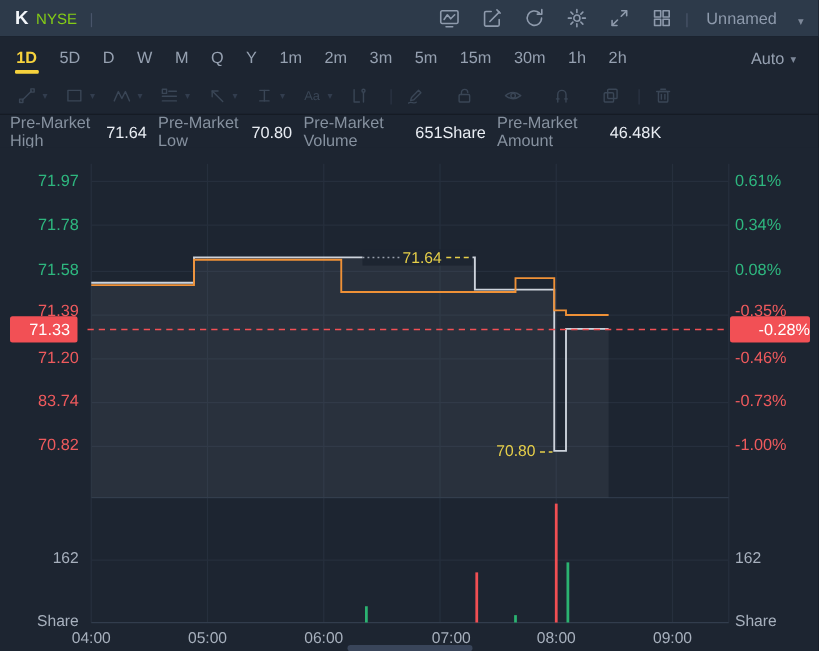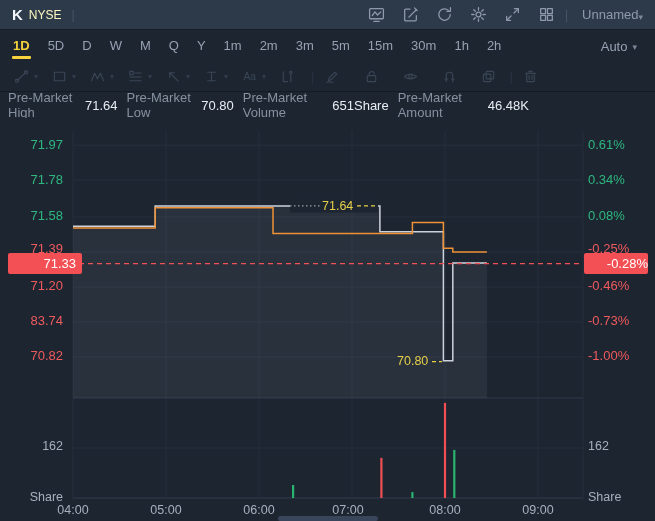--- a/index.html
+++ b/index.html
@@ -5,28 +5,28 @@
   html,body{margin:0;padding:0;background:#10151d;}
   .app{position:relative;width:655px;height:521px;background:#1d2531;font-family:"Liberation Sans",sans-serif;overflow:hidden;
        -webkit-font-smoothing:antialiased;}
   .app *{box-sizing:border-box;}
 
   
   .topbar{position:absolute;top:0;left:0;width:655px;height:30px;background:#2d3a4a;border-bottom:1px solid #161d27;
           display:flex;align-items:center;padding:0 12px;}
   .sym{color:#f2f5f9;font-size:15px;font-weight:700;}
   .exch{color:#8априcolor}
-  .exch{color:#fef9c3;font-size:12px;margin-left:6px;}
+  .exch{color:#84cc16;font-size:12px;margin-left:6px;}
   .vsep{color:#49556a;margin:0 10px;font-size:12px;}
   .navitem{display:flex;align-items:center;gap:6px;color:#e2e8f0;font-size:13px;margin-right:26px;cursor:pointer;}
   .navitem .ic{color:#9aa6b8;display:flex;}
   .grow{flex:1;}
   .hicons{display:flex;align-items:center;gap:17px;color:#8e9aac;}
   .hicons .ic{display:flex;cursor:pointer;}
-  .wsp{display:flex;align-items:flex-end;gap:0;color:#8e9aac;font-size:13px;margin-left:4px;cursor:pointer;}
+  .wsp{display:flex;align-items:flex-end;gap:17px;color:#8e9aac;font-size:13px;margin-left:4px;cursor:pointer;}
   .caret{font-size:9px;color:#7d8899;}
 
   
   .tfbar{position:absolute;top:31px;left:0;width:655px;height:31px;display:flex;align-items:center;padding:0 4px;}
   .tf{position:relative;padding:0 9px;font-size:13px;color:#96a1b1;height:31px;line-height:29px;cursor:pointer;}
   .tf.active{color:#f6d23d;font-weight:700;}
   .tf.active::after{content:"";position:absolute;left:8px;right:8px;bottom:3px;height:3px;background:#f6d23d;border-radius:1px;}
   .auto{margin-left:auto;margin-right:14px;display:flex;align-items:center;gap:5px;color:#96a1b1;font-size:13px;cursor:pointer;}
 
   
@@ -44,21 +44,21 @@
   .statsbar .val{color:#e9edf3;margin-right:9px;}
 
   
   .chart-region{position:absolute;top:118px;left:0;width:655px;height:403px;background:#1d2531;}
   .watermark{position:absolute;left:212px;top:200px;font-size:46px;letter-spacing:2px;color:rgba(164,176,194,0.12);
              white-space:nowrap;pointer-events:none;}
   .yl{position:absolute;left:0;width:63px;text-align:right;font-size:13px;z-index:1;}
   .yr{position:absolute;left:588px;font-size:13px;z-index:1;}
   .up{color:#2eb77f;} .dn{color:#ef5a5d;}
   .badge{position:absolute;height:21px;line-height:21px;background:#f25055;color:#fff;font-size:13px;border-radius:2px;z-index:2;}
-  .badgeL{left:8px;top:253px;width:74px;text-align:right;padding-right:6px;}
+  .badgeL{left:8px;top:253px;width:54px;text-align:right;padding-right:6px;}
   .badgeR{left:584px;top:253px;width:64px;text-align:right;}
   .axtxt{position:absolute;font-size:12.5px;color:#a7b0bd;z-index:1;}
   .tlabel{position:absolute;top:503px;width:48px;text-align:center;font-size:12.5px;color:#a7b0bd;}
   .hscroll{position:absolute;left:278px;top:516px;width:100px;height:5px;border-radius:3px;background:#39455a;z-index:3;}
 </style>
 </head>
 <body>
 
 <div class="app">
 
@@ -313,37 +313,37 @@
       <div class="yl up" style="top:137px">71.97</div>
       <div class="yl up" style="top:172px">71.78</div>
       <div class="yl up" style="top:208px">71.58</div>
       <div class="yl dn" style="top:241px">71.39</div>
       <div class="yl dn" style="top:278px">71.20</div>
       <div class="yl dn" style="top:313px">83.74</div>
       <div class="yl dn" style="top:348px">70.82</div>
       <div class="yr up" style="top:137px">0.61%</div>
       <div class="yr up" style="top:172px">0.34%</div>
       <div class="yr up" style="top:208px">0.08%</div>
-      <div class="yr dn" style="top:241px">-0.25%</div>
+      <div class="yr dn" style="top:241px">-0.35%</div>
       <div class="yr dn" style="top:278px">-0.46%</div>
       <div class="yr dn" style="top:313px">-0.73%</div>
       <div class="yr dn" style="top:348px">-1.00%</div>
     </div>
 
   <div class="badge badgeL">71.33</div>
   <div class="badge badgeR">-0.28%</div>
 
   <div class="axtxt" style="left:0;top:439px;width:63px;text-align:right;">162</div>
   <div class="axtxt" style="left:588px;top:439px;">162</div>
   <div class="axtxt" style="left:0;top:490px;width:63px;text-align:right;">Share</div>
   <div class="axtxt" style="left:588px;top:490px;">Share</div>
 
   <div id="time-labels">
       <div class="tlabel" style="left:49px">04:00</div>
       <div class="tlabel" style="left:142px">05:00</div>
       <div class="tlabel" style="left:235px">06:00</div>
-      <div class="tlabel" style="left:324px">07:00</div>
+      <div class="tlabel" style="left:337px">07:00</div>
       <div class="tlabel" style="left:421px">08:00</div>
       <div class="tlabel" style="left:514px">09:00</div>
     </div>
 
   <div class="hscroll"></div>
 </div>
 
 </body></html>

